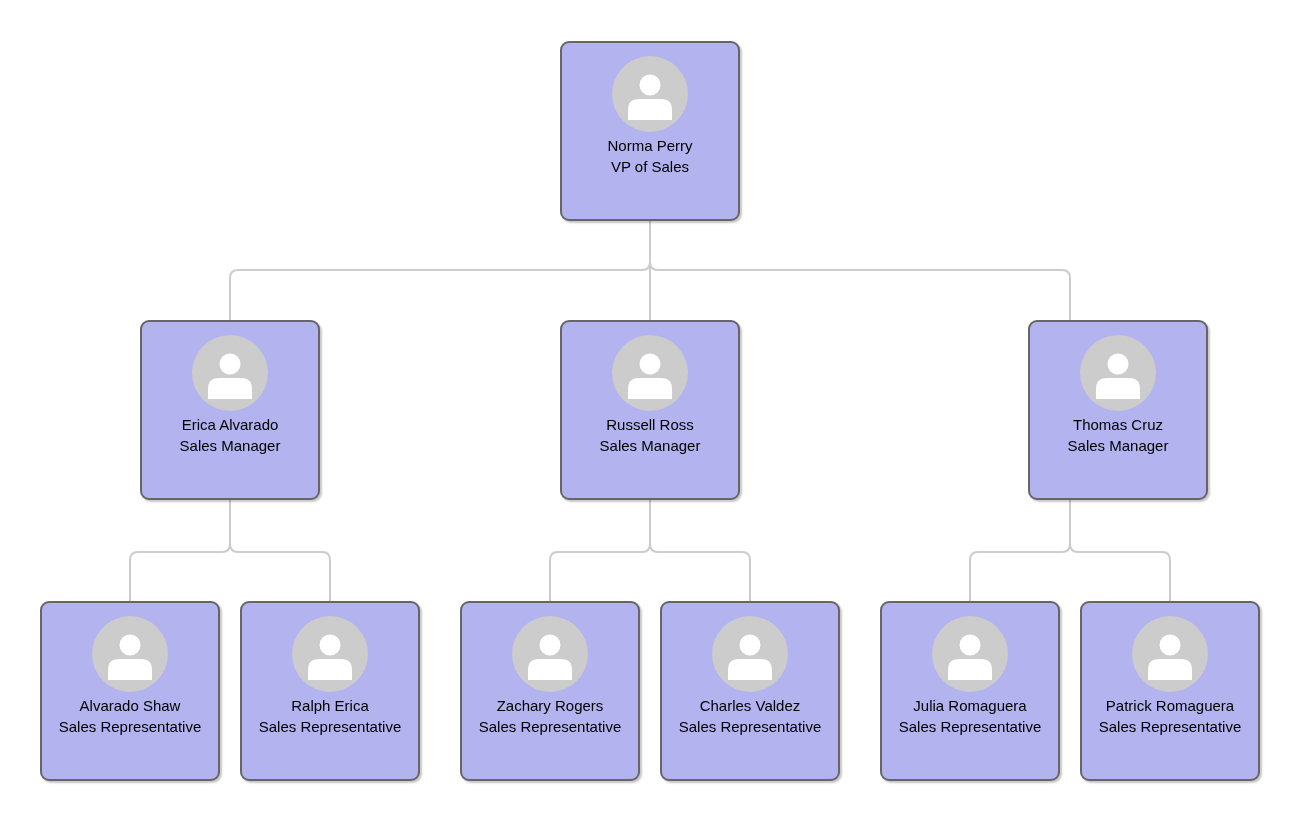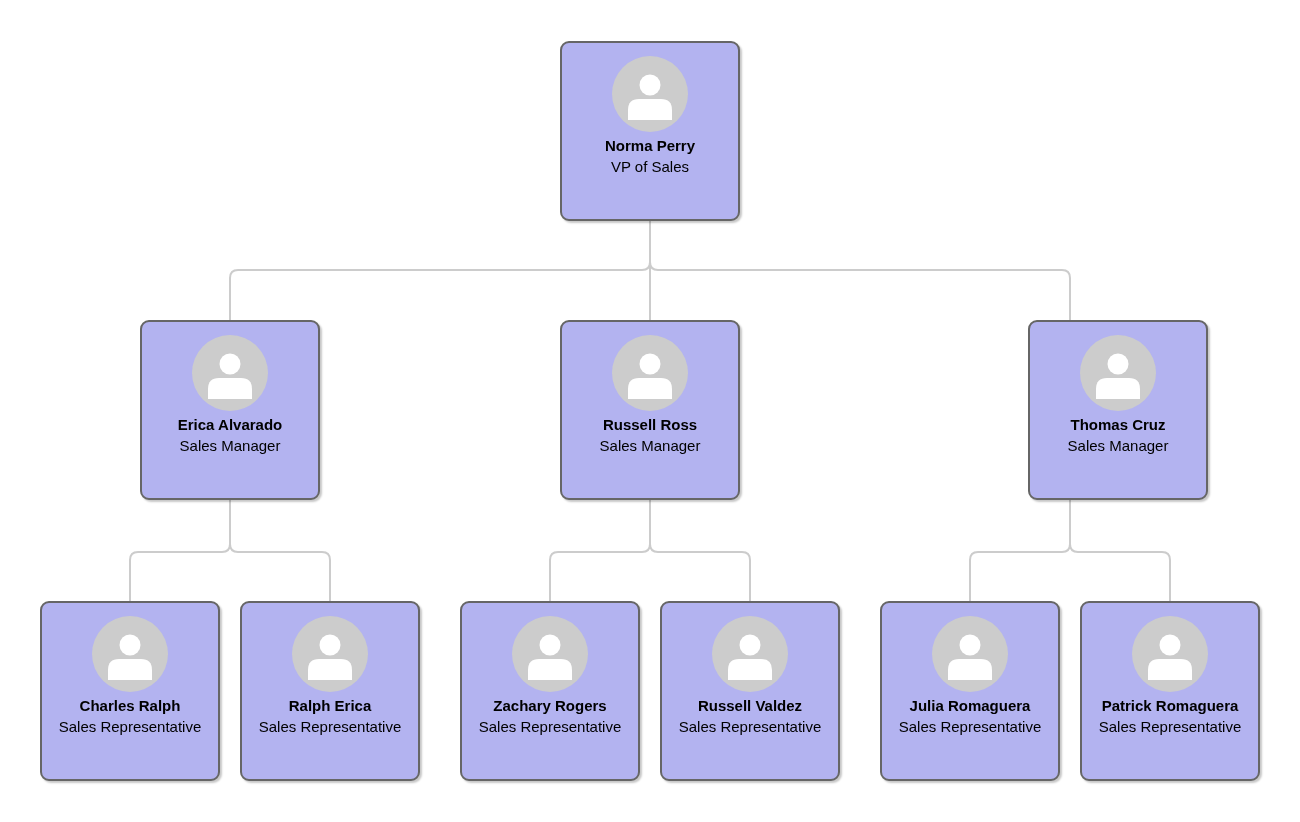--- a/index.html
+++ b/index.html
@@ -44,21 +44,21 @@
     align-items: center;
     z-index: 1;
   }
   .avatar {
     margin-top: 13px;
     flex: 0 0 auto;
   }
   .name {
     margin-top: 3px;
     font-size: 15px;
-    font-weight: bold;
+    font-weight: normal;
     line-height: 21px;
     text-align: center;
     white-space: nowrap;
   }
   .title {
     font-size: 15px;
     line-height: 21px;
     text-align: left;
     max-width: 150px;
   }
@@ -121,21 +121,21 @@
     <div class="name">Thomas Cruz</div>
     <div class="title">Sales Manager</div>
   </div>
 
   <div class="node" style="left:40px; top:601px">
     <svg class="avatar" width="76" height="76" viewBox="0 0 76 76" aria-hidden="true">
       <circle cx="38" cy="38" r="38" fill="var(--avatar-bg)"></circle>
       <circle cx="38" cy="29" r="10.5" fill="var(--avatar-fg)"></circle>
       <path d="M16,64 L16,54 Q16,43 27,43 L49,43 Q60,43 60,54 L60,64 Z" fill="var(--avatar-fg)"></path>
     </svg>
-    <div class="name">Charles Ralph</div>
+    <div class="name">Alvarado Shaw</div>
     <div class="title">Sales Representative</div>
   </div>
 
   <div class="node" style="left:240px; top:601px">
     <svg class="avatar" width="76" height="76" viewBox="0 0 76 76" aria-hidden="true">
       <circle cx="38" cy="38" r="38" fill="var(--avatar-bg)"></circle>
       <circle cx="38" cy="29" r="10.5" fill="var(--avatar-fg)"></circle>
       <path d="M16,64 L16,54 Q16,43 27,43 L49,43 Q60,43 60,54 L60,64 Z" fill="var(--avatar-fg)"></path>
     </svg>
     <div class="name">Ralph Erica</div>
@@ -151,21 +151,21 @@
     <div class="name">Zachary Rogers</div>
     <div class="title">Sales Representative</div>
   </div>
 
   <div class="node" style="left:660px; top:601px">
     <svg class="avatar" width="76" height="76" viewBox="0 0 76 76" aria-hidden="true">
       <circle cx="38" cy="38" r="38" fill="var(--avatar-bg)"></circle>
       <circle cx="38" cy="29" r="10.5" fill="var(--avatar-fg)"></circle>
       <path d="M16,64 L16,54 Q16,43 27,43 L49,43 Q60,43 60,54 L60,64 Z" fill="var(--avatar-fg)"></path>
     </svg>
-    <div class="name">Russell Valdez</div>
+    <div class="name">Charles Valdez</div>
     <div class="title">Sales Representative</div>
   </div>
 
   <div class="node" style="left:880px; top:601px">
     <svg class="avatar" width="76" height="76" viewBox="0 0 76 76" aria-hidden="true">
       <circle cx="38" cy="38" r="38" fill="var(--avatar-bg)"></circle>
       <circle cx="38" cy="29" r="10.5" fill="var(--avatar-fg)"></circle>
       <path d="M16,64 L16,54 Q16,43 27,43 L49,43 Q60,43 60,54 L60,64 Z" fill="var(--avatar-fg)"></path>
     </svg>
     <div class="name">Julia Romaguera</div>

